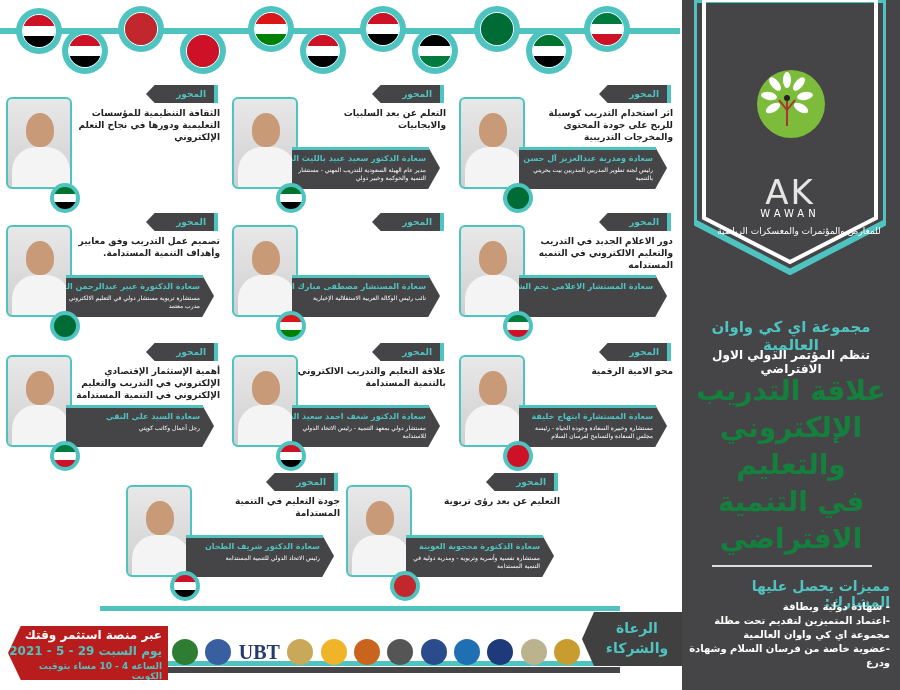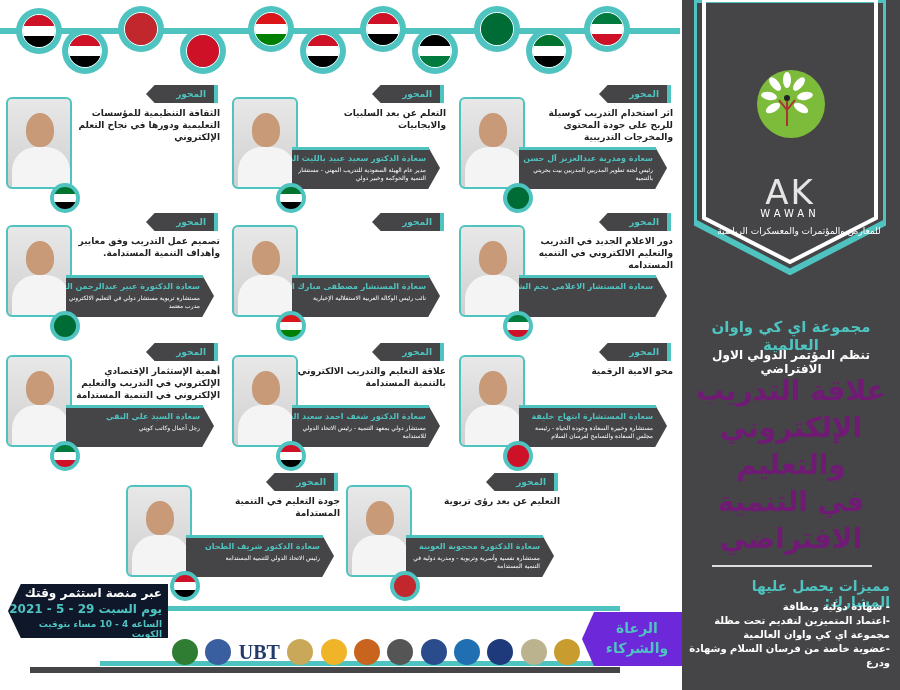--- a/index.html
+++ b/index.html
@@ -15,21 +15,21 @@
   
   .panel { position: absolute; left: 682px; top: 0; width: 218px; height: 690px; background: #454547; }
   .banner { position: absolute; left: 12px; top: 0; width: 192px; height: 270px; }
   .banner svg { position: absolute; left: 0; top: 0; }
   .logo-circle { position: absolute; left: 63px; top: 70px; width: 68px; height: 68px; border-radius: 50%; background: #7dbb3a; display: flex; align-items: center; justify-content: center; }
   .logo-ak { position: absolute; left: 0; width: 192px; top: 172px; text-align: center; color: #e5e5e5; font-size: 34px; font-family: "DejaVu Sans", sans-serif; letter-spacing: 2px; }
   .logo-wawan { position: absolute; left: 0; width: 192px; top: 208px; text-align: center; color: #fff; font-size: 10px; letter-spacing: 4px; }
   .logo-tag { position: absolute; left: 0; width: 210px; top: 226px; text-align: center; color: #fff; font-size: 9px; }
   .group-name { position: absolute; left: 682px; top: 318px; width: 218px; text-align: center; color: #4ec3c0; font-size: 15px; font-weight: bold; direction: rtl; }
   .organizes { position: absolute; left: 682px; top: 348px; width: 218px; text-align: center; color: #fff; font-size: 12px; font-weight: bold; direction: rtl; }
-  .main-title { position: absolute; left: 682px; top: 372px; width: 218px; text-align: center; color: #701a75; font-size: 28px; font-weight: bold; line-height: 37px; direction: rtl; }
+  .main-title { position: absolute; left: 682px; top: 372px; width: 218px; text-align: center; color: #15803d; font-size: 28px; font-weight: bold; line-height: 37px; direction: rtl; }
   .divider { position: absolute; left: 712px; top: 565px; width: 160px; height: 2px; background: #ddd; }
   .benefits-title { position: absolute; left: 682px; top: 578px; width: 208px; text-align: right; color: #4ec3c0; font-size: 14px; font-weight: bold; direction: rtl; }
   .benefits { position: absolute; left: 682px; top: 600px; width: 208px; text-align: right; color: #fff; font-size: 10px; line-height: 14px; direction: rtl; font-weight: bold; }
 
   
   .card { position: absolute; width: 222px; height: 125px; }
   .axis-tag { position: absolute; right: 6px; top: 0; height: 18px; width: 72px; background: #454547; color: #4ec3c0; font-size: 9px; font-weight: bold; text-align: right; padding-right: 8px; line-height: 18px; clip-path: polygon(12% 0, 100% 0, 100% 100%, 12% 100%, 0 50%); border-right: 4px solid #4ec3c0; }
   .axis-tag::after { content: ""; }
   .topic { position: absolute; right: 4px; top: 22px; width: 150px; text-align: right; direction: rtl; font-size: 9px; font-weight: bold; color: #222; line-height: 12px; }
   .photo { position: absolute; left: 4px; top: 12px; width: 66px; height: 92px; border-radius: 6px; border: 2px solid #4ec3c0; background: linear-gradient(#e8e8e8, #cfcfcf); overflow: hidden; }
@@ -37,25 +37,25 @@
   .photo .body { position: absolute; left: 4px; top: 48px; width: 58px; height: 50px; border-radius: 24px 24px 0 0; background: #f4f4f4; }
   .name-bar { position: absolute; left: 64px; top: 62px; width: 148px; height: 42px; background: #454547; clip-path: polygon(0 0, 92% 0, 100% 50%, 92% 100%, 0 100%); border-top: 3px solid #4ec3c0; }
   .name { position: absolute; right: 14px; top: 4px; width: 135px; text-align: right; direction: rtl; color: #4ec3c0; font-size: 8px; font-weight: bold; white-space: nowrap; overflow: hidden; }
   .role { position: absolute; right: 14px; top: 16px; width: 135px; text-align: right; direction: rtl; color: #fff; font-size: 6px; line-height: 8px; }
   .card-flag { position: absolute; left: 48px; top: 98px; width: 30px; height: 30px; border-radius: 50%; background: #4ec3c0; display: flex; align-items: center; justify-content: center; }
   .card-flag .disc { width: 22px; height: 22px; border-radius: 50%; overflow: hidden; position: relative; }
 
   
   .footer-band { position: absolute; left: 100px; top: 606px; width: 520px; height: 60px; background: #fff; border-top: 5px solid #4ec3c0; border-bottom: 5px solid #4ec3c0; }
   .footer-dark { position: absolute; left: 30px; top: 667px; width: 590px; height: 6px; background: #454547; }
-  .event-box { position: absolute; left: 8px; top: 584px; width: 160px; height: 54px; background: #0f172a; clip-path: polygon(8% 0, 100% 0, 100% 100%, 8% 100%, 0 50%); }
+  .event-box { position: absolute; left: 8px; top: 626px; width: 160px; height: 54px; background: #b91c1c; clip-path: polygon(8% 0, 100% 0, 100% 100%, 8% 100%, 0 50%); }
   .event-l1 { position: absolute; right: 6px; top: 2px; color: #fff; font-size: 12px; font-weight: bold; direction: rtl; }
   .event-l2 { position: absolute; right: 6px; top: 18px; color: #4ec3c0; font-size: 12px; font-weight: bold; direction: rtl; }
   .event-l3 { position: absolute; right: 6px; top: 35px; color: #4ec3c0; font-size: 9px; font-weight: bold; direction: rtl; }
-  .sponsors-box { position: absolute; left: 582px; top: 612px; width: 100px; height: 54px; background: #6d28d9; clip-path: polygon(12% 0, 100% 0, 100% 100%, 12% 100%, 0 50%); color: #4ec3c0; font-size: 14px; font-weight: bold; direction: rtl; text-align: center; padding-top: 6px; line-height: 20px; padding-left: 10px; }
+  .sponsors-box { position: absolute; left: 582px; top: 612px; width: 100px; height: 54px; background: #404040; clip-path: polygon(12% 0, 100% 0, 100% 100%, 12% 100%, 0 50%); color: #4ec3c0; font-size: 14px; font-weight: bold; direction: rtl; text-align: center; padding-top: 6px; line-height: 20px; padding-left: 10px; }
   .logos { position: absolute; left: 172px; top: 616px; width: 408px; height: 44px; display: flex; align-items: center; justify-content: space-between; }
   .logo-item { width: 26px; height: 26px; border-radius: 50%; display: flex; align-items: center; justify-content: center; font-size: 6px; color: #fff; margin-top: 28px; }
   .logo-text { font-family: "Liberation Serif", serif; font-size: 20px; color: #233a6b; font-weight: bold; border-radius: 0; width: auto; height: auto; }
 </style>
 </head>
 <body>
 
 <div class="root">
 
   <div class="flag-line"></div>

